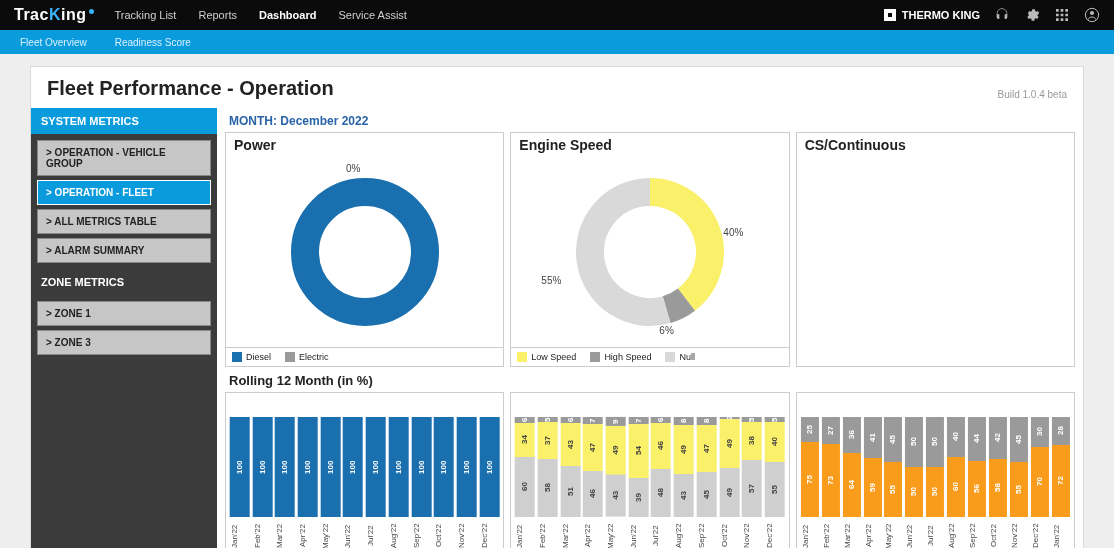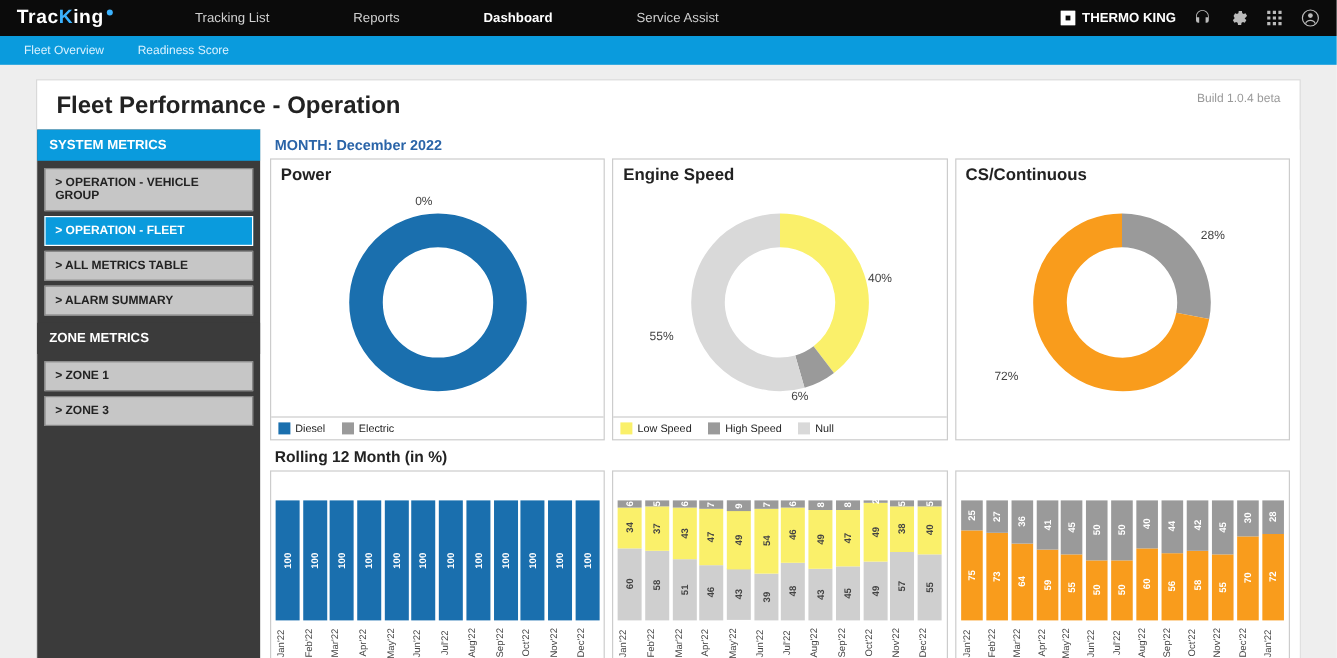--- a/index.html
+++ b/index.html
@@ -4,34 +4,34 @@
 <style>
   * { box-sizing: border-box; margin: 0; padding: 0; }
   body { font-family: Arial, Helvetica, sans-serif; font-size: 12px; background: #eee; color: #222; width: 1114px; }
   
   .topbar { background: #0b0b0b; height: 30px; display: flex; align-items: center; padding: 0 14px; }
   .logo { font-family: 'Trebuchet MS', sans-serif; font-weight: bold; font-size: 16px; color: #fff; letter-spacing: 0.5px; display: flex; align-items: baseline; margin-right: 20px; }
   .logo .K { color: #3bb3ff; }
   .logo .ing { color: #fff; }
   .logo .dot { width: 5px; height: 5px; background: #3bb3ff; border-radius: 50%; margin-left: 3px; position: relative; top: -6px; }
   .topnav { display: flex; gap: 22px; }
-  .topnav a { color: #d0d0d0; text-decoration: none; font-size: 11px; cursor: pointer; margin-left: 48px; }
+  .topnav a { color: #d0d0d0; text-decoration: none; font-size: 11px; cursor: pointer; }
   .topnav a.active { color: #fff; font-weight: bold; }
   .top-right { margin-left: auto; display: flex; align-items: center; gap: 14px; }
   .brand { color: #fff; font-weight: bold; font-size: 11px; display: flex; align-items: center; gap: 6px; }
   .brand-sq { width: 12px; height: 12px; background: #fff; display: inline-block; border: 2px solid #fff; position: relative; }
   .brand-sq::after { content: ""; position: absolute; inset: 2px; background: #0b0b0b; }
   .topicon { width: 16px; height: 16px; fill: #bbb; cursor: pointer; }
   
   .tabbar { background: #0a9bdd; height: 24px; display: flex; align-items: stretch; padding: 0 6px; }
   .tabbar a { display: flex; align-items: center; padding: 0 14px; color: #d9f1ff; font-size: 10px; text-decoration: none; cursor: pointer; }
   .tabbar a.active { background: #1fb5f0; color: #fff; }
   
   .page { background: #fff; margin: 12px 30px; border: 1px solid #d9d9d9; }
-  .page-head { display: flex; align-items: flex-start; padding: 10px 16px 8px; }
+  .page-head { display: flex; align-items: flex-end; padding: 10px 16px 8px; }
   .page-title { font-size: 20px; font-weight: bold; }
   .build { margin-left: auto; color: #999; font-size: 10px; }
   .layout { display: flex; }
   .sidebar { width: 186px; background: #3b3b3b; color: #fff; }
   .sidehead { background: #0a9bdd; padding: 7px 10px; font-weight: bold; font-size: 11px; color:#fff; }
   .sidegroup { padding: 6px; display: flex; flex-direction: column; gap: 4px; }
   .sidebtn { background: #c6c6c6; color: #222; border: 1px solid #888; text-align: left; padding: 6px 8px; font-size: 10px; cursor: pointer; font-weight: bold; }
   .sidebtn.active { background: #0a9bdd; color: #fff; border: 1px solid #fff; }
   .main { flex: 1; padding: 0 8px 12px; background: #fff; }
   .month { color: #2a64a8; font-weight: bold; padding: 6px 4px 4px; font-size: 12px; }
@@ -153,28 +153,20 @@
               <div class="dlabel" style="top:118px;left:30px">55%</div>
             </div>
     <div class="legend">
               <span><span class="sw" style="background:#faf06a"></span>Low Speed</span>
               <span><span class="sw" style="background:#9a9a9a"></span>High Speed</span>
               <span><span class="sw" style="background:#d9d9d9"></span>Null</span>
             </div>
           </div>
           <div class="card">
             <h3>CS/Continuous</h3>
-    <div class="donut-wrap">
-              <svg class="donut" viewBox="0 0 160 160">
-                <path d="M 80 20 A 60 60 0 0 1 138.93723504372133 91.24287887514349" stroke="#9a9a9a" stroke-width="28" fill="none"></path>
-                <path d="M 138.93723504372133 91.24287887514349 A 60 60 0 1 1 79.99999999999999 20" stroke="#f99c1c" stroke-width="28" fill="none"></path>
-              </svg>
-              <div class="dlabel" style="top:34px;left:204px">28%</div>
-              <div class="dlabel" style="top:152px;left:32px">72%</div>
-            </div>
           </div>
         </div>
       <div class="rolling">
         <h3>Rolling 12 Month (in %)</h3>
         <div class="rolling-row" id="rolling-row">
             <div class="barpanel">
               <div class="bars">
                 <div class="barcol">
                   <div class="seg c-blue" style="height: 100%;">100</div>
                 </div>

